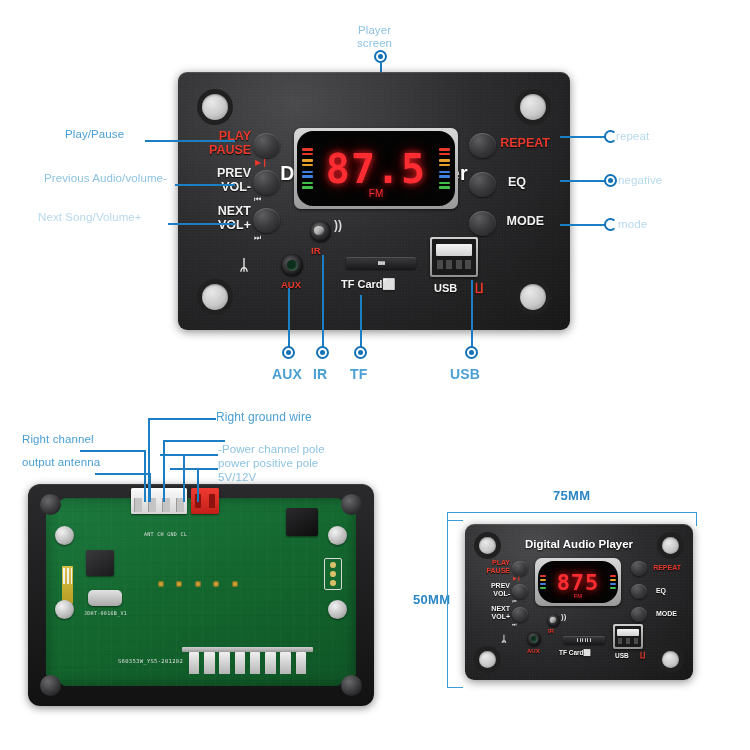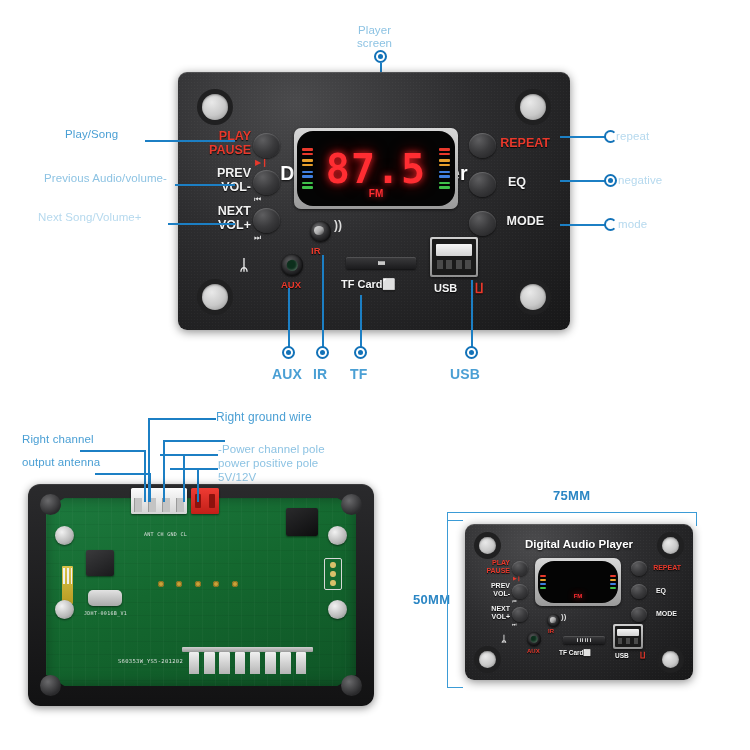--- a/index.html
+++ b/index.html
@@ -63,21 +63,21 @@
           justify-content:center;gap:9%;padding:9% 3%;box-sizing:border-box;}
   .eqbars.left{left:0;}
   .eqbars.right{right:0;}
   .eqgrp{display:flex;flex-direction:column;gap:2px;}
   .eqbar{height:2.5px;border-radius:1px;}
   .digits{position:absolute;left:13%;right:13%;top:0;bottom:0;
           display:flex;align-items:center;justify-content:center;}
   .dtext{color:#ff2d32;font-weight:bold;letter-spacing:1px;
          text-shadow:0 0 7px rgba(255,40,45,.85),0 0 16px rgba(255,0,10,.55);
          font-family:"DejaVu Sans Mono",monospace;}
-  .fm{position:absolute;color:#ff2d32;font-weight:bold;
+  .fm{position:absolute;color:#ff2d32;font-weight:normal;
       text-shadow:0 0 6px rgba(255,40,45,.8);}
 
   
   .ir-eye{position:absolute;border-radius:50%;
     background:radial-gradient(circle at 35% 30%, #6b6b6d 0%, #2a2a2c 55%, #0d0d0e 100%);
     box-shadow:inset 0 0 3px #000, 0 1px 2px rgba(0,0,0,.6);}
   .ir-eye:after{content:"";position:absolute;left:20%;top:26%;width:46%;height:40%;
     border-radius:50%;background:linear-gradient(135deg,#f0f0f0 0%,#bdbdbd 55%,transparent 100%);opacity:.85;}
   .aux{position:absolute;border-radius:50%;
     background:radial-gradient(circle at 38% 32%, #58585a 0%, #232325 60%, #0a0a0b 100%);
@@ -295,21 +295,21 @@
             <i></i>
             <i></i>
           </div>
       </div>
     </div>
     <div class="cap white" style="left:256px;top:210px;font-size:11px;">USB</div>
     <div class="cap red" style="left:297px;top:209px;font-size:11px;">∐</div>
 
   </div>
 
-  <div class="anno" style="left:65px;top:128px;">Play/Song</div>
+  <div class="anno" style="left:65px;top:128px;">Play/Pause</div>
   <div class="line h" style="left:145px;top:140px;width:90px;"></div>
 
   <div class="anno faint" style="left:44px;top:172px;">Previous Audio/volume-</div>
   <div class="line h" style="left:175px;top:184px;width:60px;"></div>
 
   <div class="anno dim" style="left:38px;top:211px;">Next Song/Volume+</div>
   <div class="line h" style="left:168px;top:223px;width:67px;"></div>
 
   <div class="line h" style="left:560px;top:136px;width:48px;"></div>
   <div class="marker open" style="left:604px;top:130px;"></div>
@@ -478,20 +478,23 @@
             <div class="eqgrp">
                 <i class="eqbar" style="background:#e8a02c;height:2px"></i>
               </div>
             <div class="eqgrp">
                 <i class="eqbar" style="background:#3f7fe0;height:2px"></i>
               </div>
             <div class="eqgrp">
                 <i class="eqbar" style="background:#3fc04a;height:2px"></i>
               </div>
           </div>
+          <div class="digits">
+            <span class="dtext" style="font-size:22px;">875</span>
+          </div>
           <div class="fm" style="left:50%;transform:translateX(-50%);bottom:4px;font-size:6px;">FM</div>
           <div class="eqbars right" style="padding:12% 3%;gap:8%;">
             <div class="eqgrp">
                 <i class="eqbar" style="background:#e8392c;height:2px"></i>
               </div>
             <div class="eqgrp">
                 <i class="eqbar" style="background:#e8a02c;height:2px"></i>
               </div>
             <div class="eqgrp">
                 <i class="eqbar" style="background:#3f7fe0;height:2px"></i>

